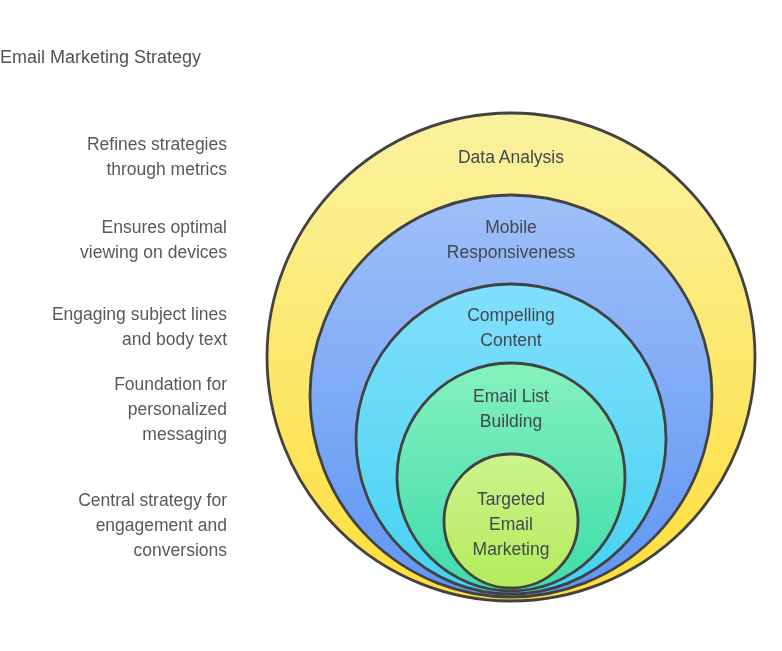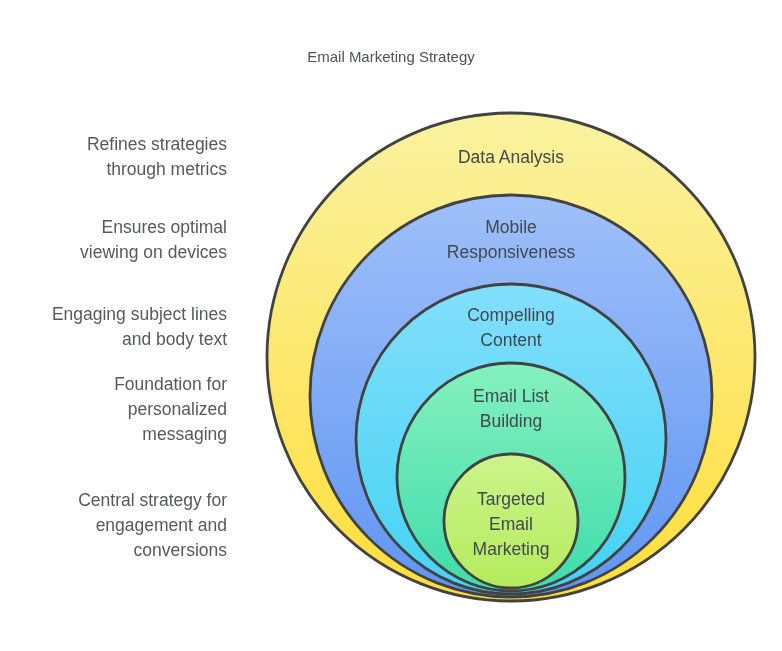--- a/index.html
+++ b/index.html
@@ -9,22 +9,22 @@
     height: 651px;
     background: #ffffff;
     font-family: "Liberation Sans", sans-serif;
     overflow: hidden;
   }
   .diagram-title {
     position: absolute;
     top: 45px;
     left: 0;
     right: 0;
-    text-align: center;
-    font-size: 15px;
+    text-align: left;
+    font-size: 18px;
     line-height: 24px;
     color: #505254;
   }
   .side-label {
     position: absolute;
     right: 555px;
     width: 235px;
     text-align: right;
     font-size: 17.5px;
     line-height: 25px;

